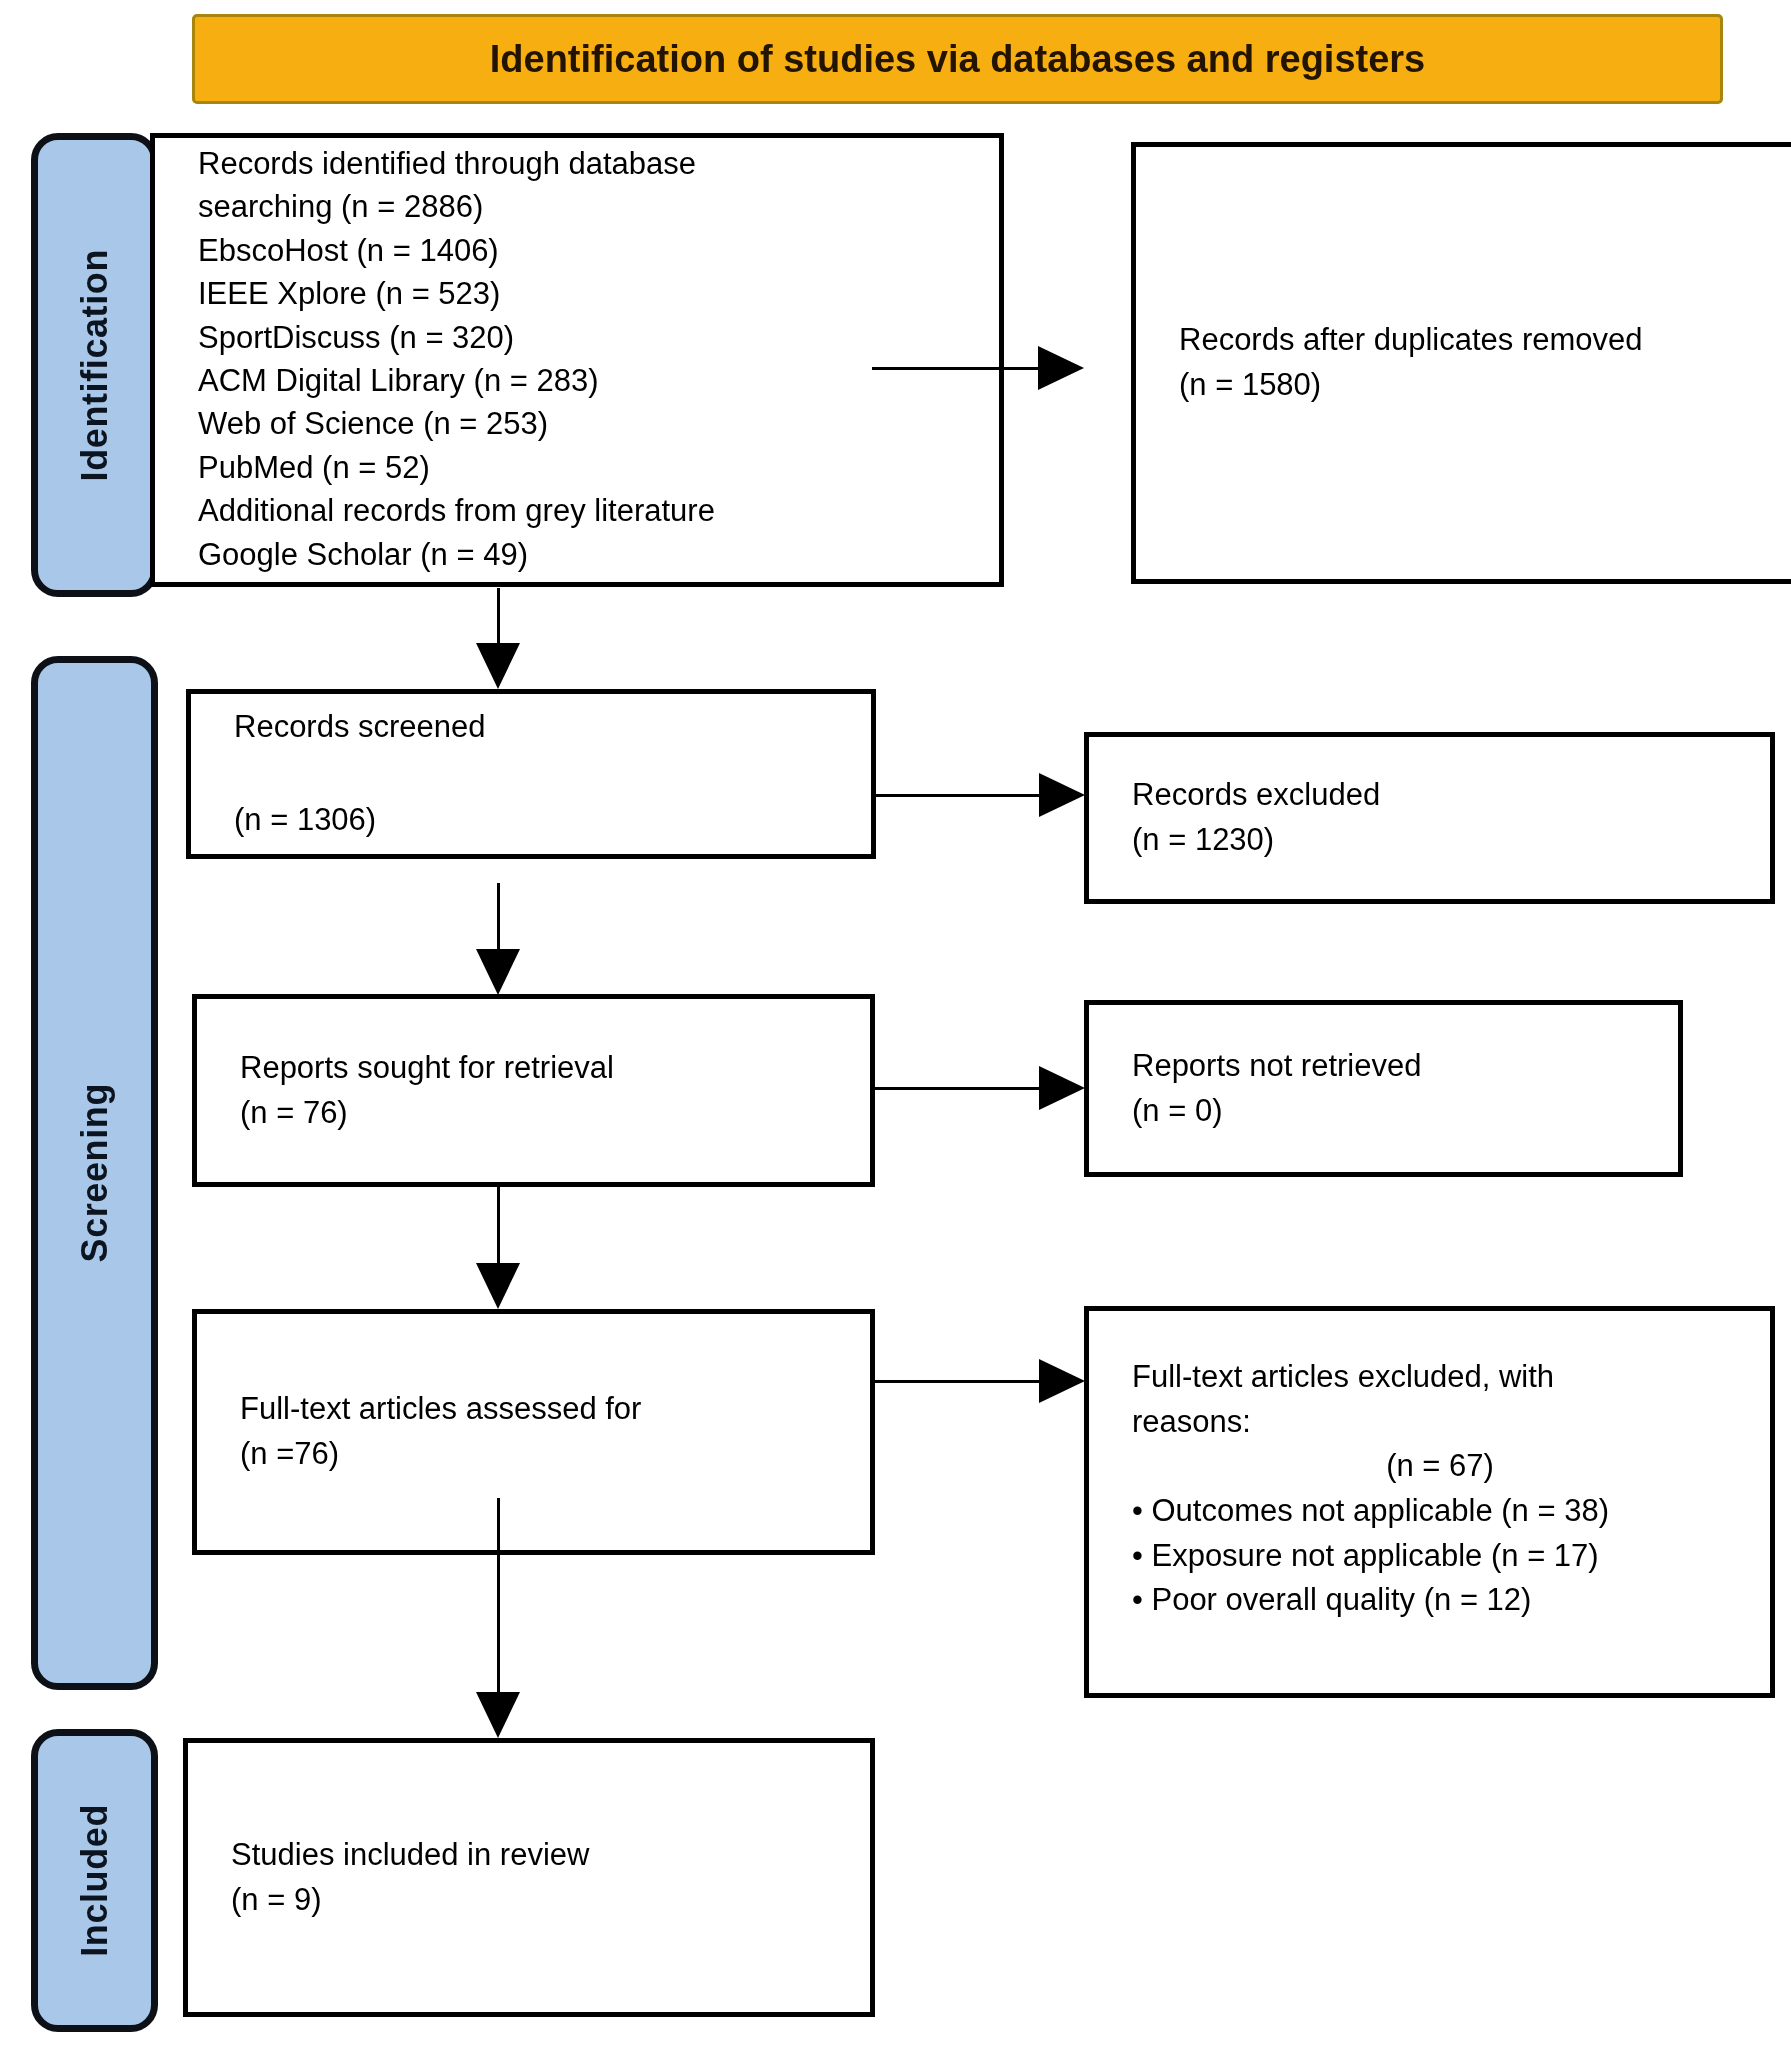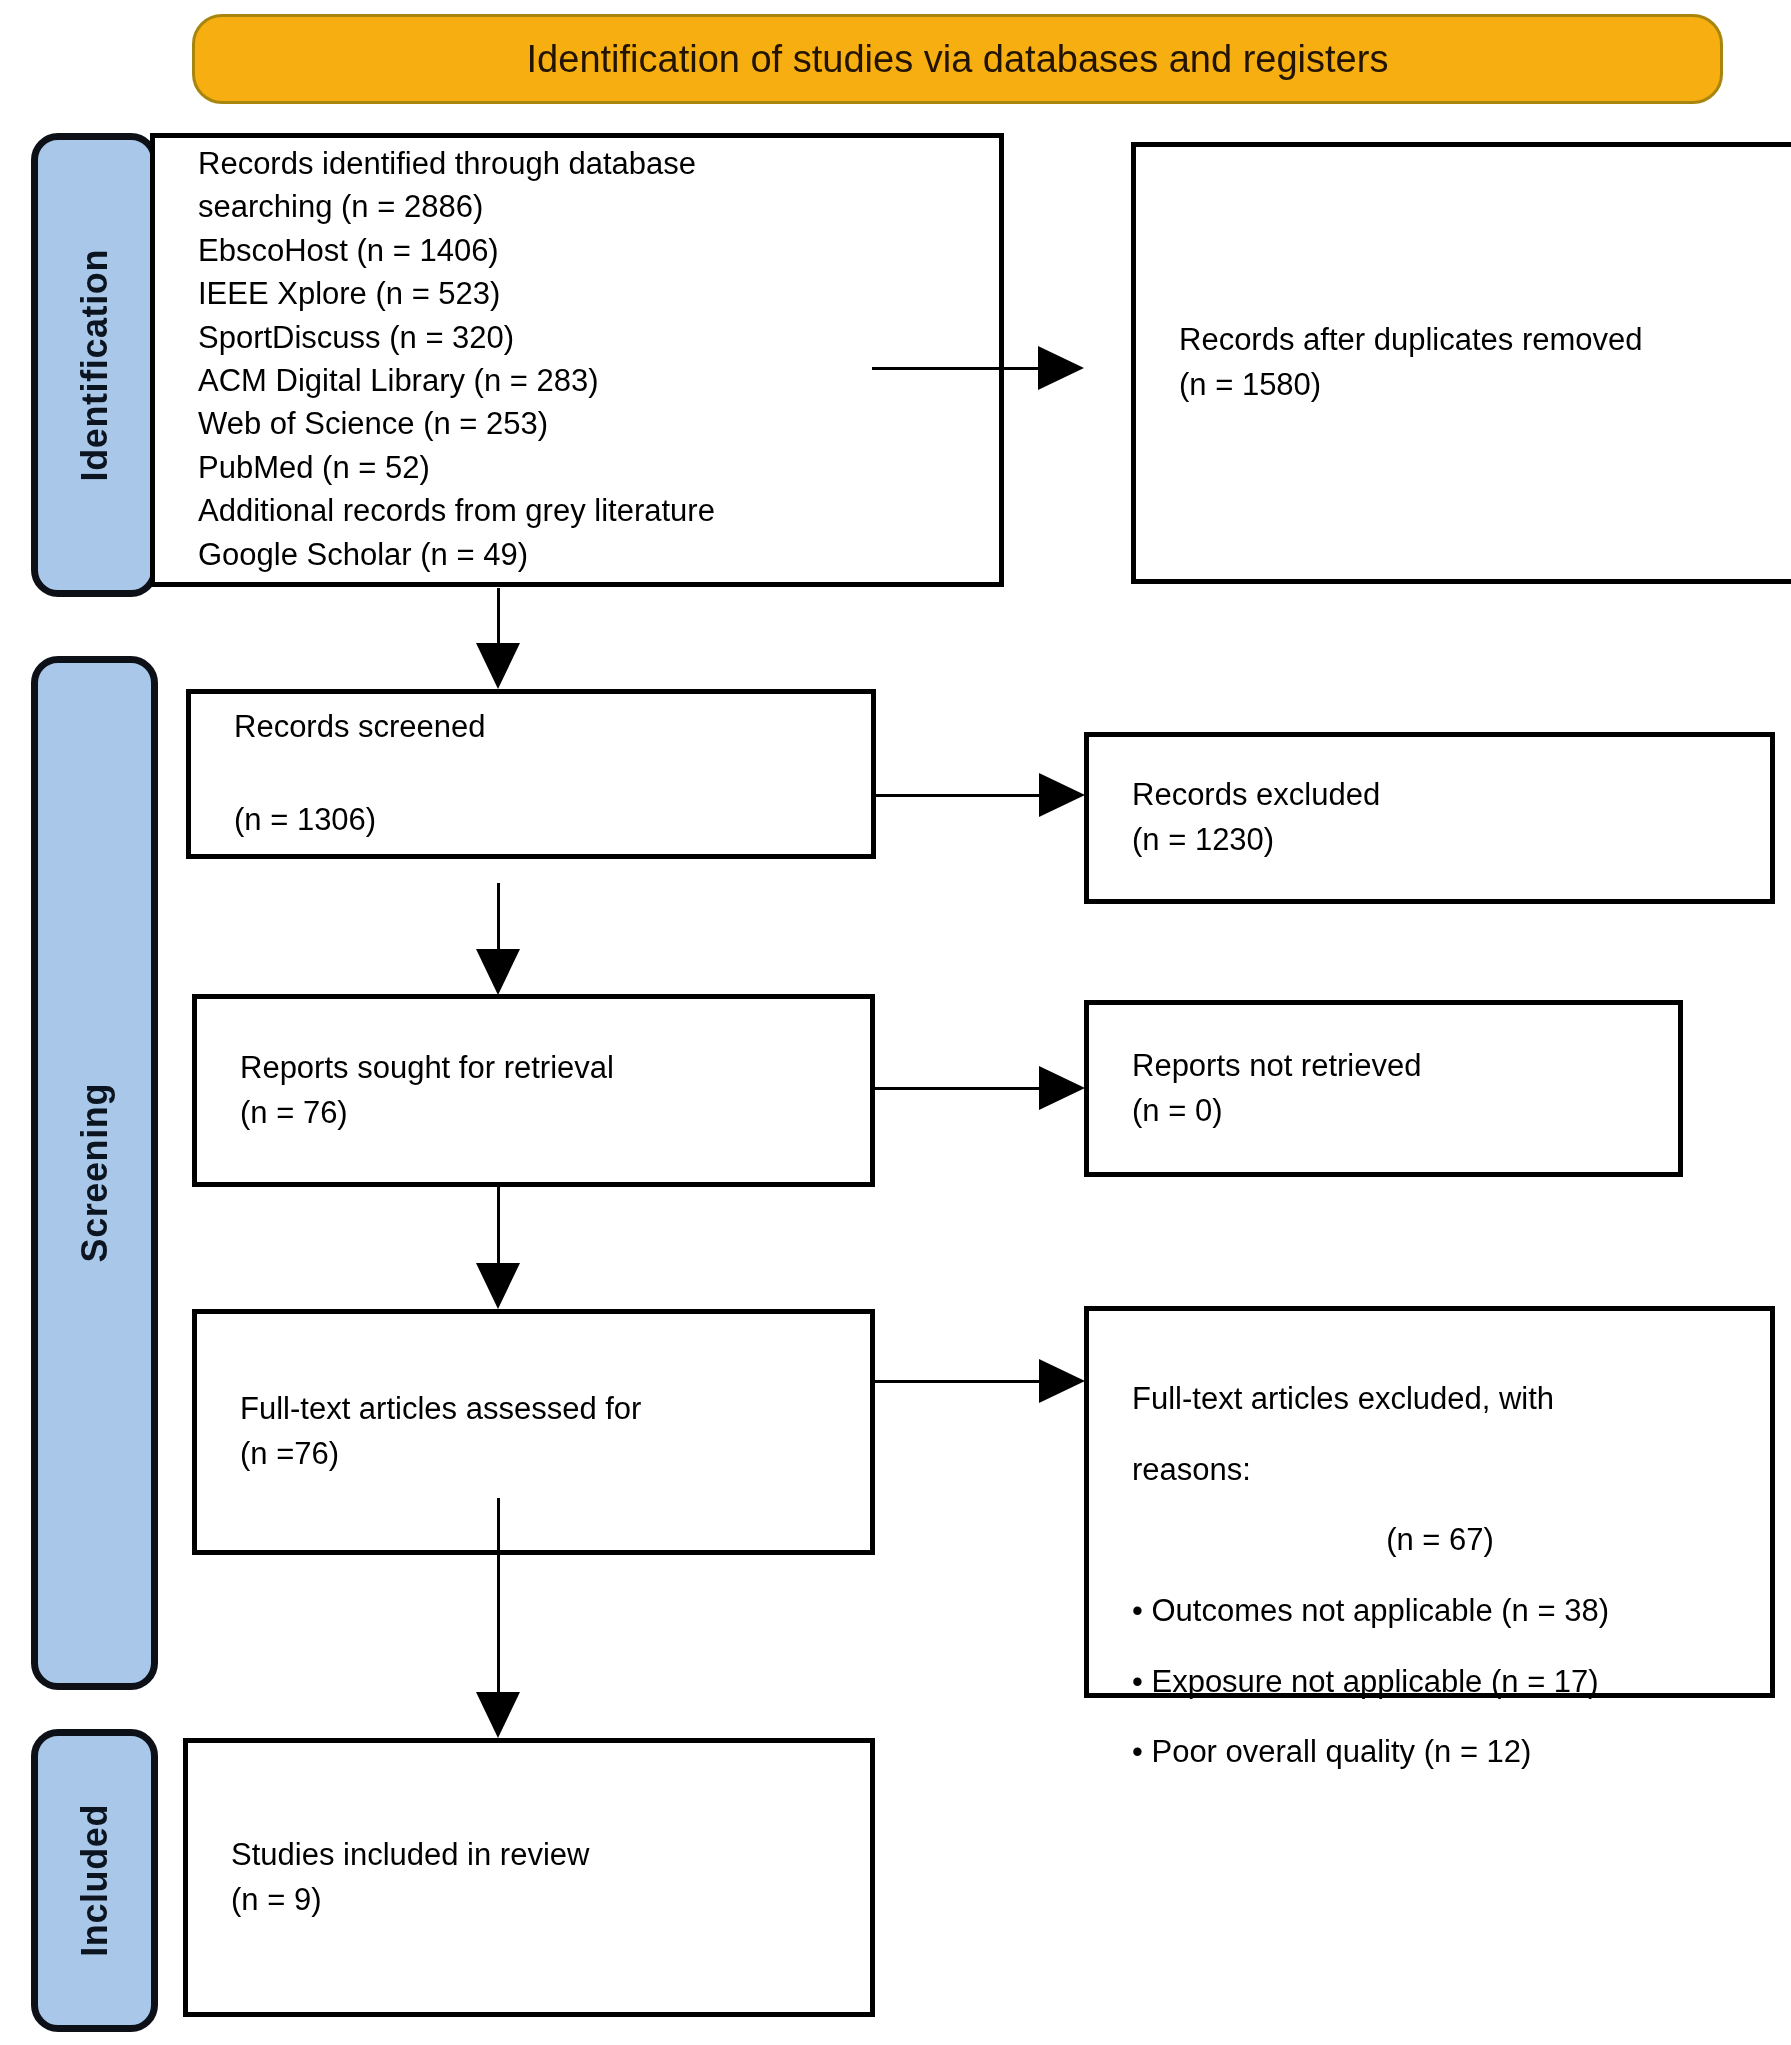--- a/index.html
+++ b/index.html
@@ -12,23 +12,23 @@
     color:#000000;
     overflow:hidden;
   }
   
   .banner{
     position:absolute;
     left:192px; top:14px; width:1531px; height:90px;
     box-sizing:border-box;
     background:#F6AE10;
     border:3.9px solid #A8860D;
-    border-radius:30px;
+    border-radius:5px;
     display:flex; align-items:center; justify-content:center;
-    font-size:38px; font-weight:normal; color:#221400;
+    font-size:38px; font-weight:bold; color:#221400;
   }
   
   .side{
     position:absolute;
     left:31px; width:127px;
     box-sizing:border-box;
     background:#A9C8E9;
     border:7.2px solid #0D1117;
     border-radius:27px;
     display:flex; align-items:center; justify-content:center;
@@ -58,21 +58,21 @@
   }
   .box .ln{white-space:nowrap;}
   .box .ln.center{text-align:center; white-space:normal;}
   #box-records-identified{left:150px;top:133px;width:854px;height:454px;justify-content:center;padding-top:9px;line-height:1.40;}
   #box-duplicates-removed{left:1083px;top:142px;width:692px;height:442px;margin-left:48px;}
   #box-records-screened{left:186px;top:689px;width:690px;height:170px;justify-content:space-between;}
   #box-records-excluded{left:1084px;top:732px;width:691px;height:172px;}
   #box-reports-sought{left:192px;top:994px;width:683px;height:193px;}
   #box-reports-not-retrieved{left:1084px;top:1000px;width:599px;height:177px;}
   #box-fulltext-assessed{left:192px;top:1309px;width:683px;height:246px;}
-  #box-fulltext-excluded{left:1084px;top:1306px;width:691px;height:392px;justify-content:flex-start;padding-top:66px;gap:26px;}
+  #box-fulltext-excluded{left:1084px;top:1306px;width:691px;height:392px;justify-content:flex-start;padding-top:44px;}
   #box-studies-included{left:183px;top:1738px;width:692px;height:279px;}
   
   .vline{position:absolute;width:2.8px;background:#000000;}
   .vhead{position:absolute;width:0;height:0;border-left:22px solid transparent;border-right:22px solid transparent;border-top:46px solid #000000;}
   .hline{position:absolute;height:2.8px;background:#000000;}
   .hhead{position:absolute;width:0;height:0;border-top:22px solid transparent;border-bottom:22px solid transparent;border-left:46px solid #000000;}
   
   #va1-line{left:497px;top:588px;height:57px;}
   #va1-head{left:476px;top:643px;}
   

